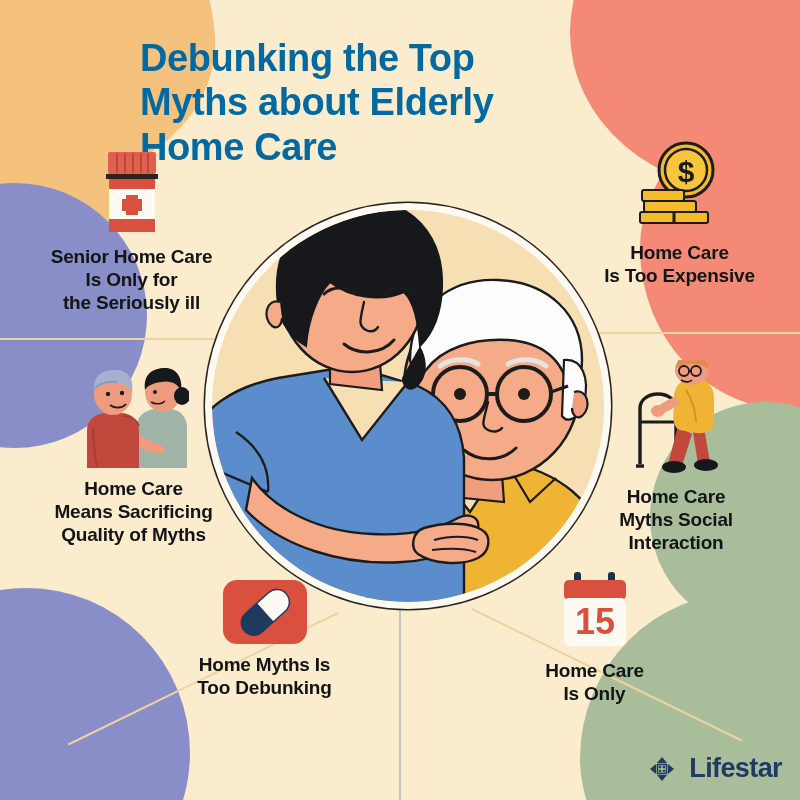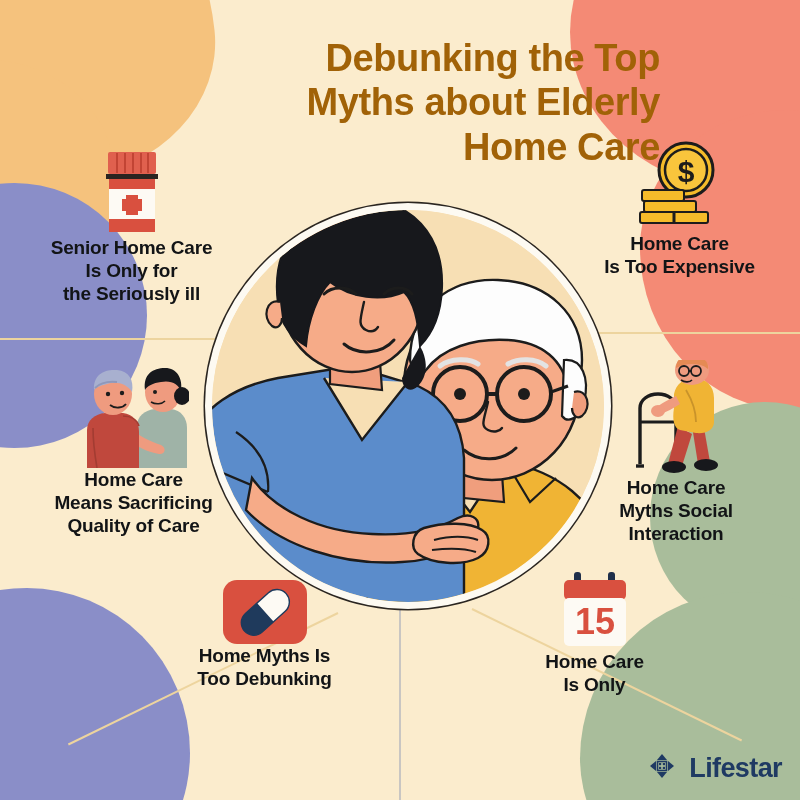--- a/index.html
+++ b/index.html
@@ -60,43 +60,43 @@
   .line-h-right {right:0;  top:332px; width:224px; height:2px;}
   .line-diag-bl {left:38px; top:612px; width:300px; height:2px;
                  transform:rotate(-26deg);transform-origin:right center;}
   .line-diag-br {right:28px;top:608px; width:300px; height:2px;
                  transform:rotate(26deg);transform-origin:left center;}
   .line-v-mid   {left:399px;top:580px; width:2px;  height:220px;background:#c9c6c2;}
 
   
   .title{
     position:absolute;left:50%;transform:translateX(-50%);
-    top:36px;width:520px;text-align:right;
+    top:36px;width:520px;text-align:left;
     font-size:38px;line-height:1.17;font-weight:bold;
-    color:#a16207;letter-spacing:-0.4px;
+    color:#0369a1;letter-spacing:-0.4px;
   }
   .title span{display:block;}
 
   
   .hero{
     position:absolute;left:205px;top:203px;width:392px;height:392px;
     border-radius:50%;
     background:#f7dfb4;
     border:7px solid #fdfaf2;
     box-shadow:0 0 0 1.5px #2a2520;
     overflow:hidden;
   }
   .hero svg{display:block;width:100%;height:100%;}
 
   
   .item{position:absolute;}
   .item .ic{display:flex;justify-content:center;align-items:flex-end;}
   .item .cap{
     font-size:19px;line-height:1.22;font-weight:bold;color:#121416;
-    text-align:center;letter-spacing:-0.2px;
+    text-align:center;margin-top:9px;letter-spacing:-0.2px;
   }
   .item .cap span{display:block;}
 
   .it-1{left:24px;  top:150px; width:215px;}
   .it-2{right:18px; top:140px; width:205px;}
   .it-3{left:26px;  top:368px; width:215px;}
   .it-4{right:24px; top:360px; width:200px;}
   .it-5{left:152px; top:580px; width:225px;}
   .it-6{left:482px; top:572px; width:225px;}
 
@@ -267,21 +267,21 @@
         <path d="M16 20 C20 16 28 13 38 14" fill="none" stroke="#8f98ba" stroke-width="2"></path>
         <circle cx="29" cy="26" r="2.2" fill="#1c1c1c"></circle>
         <circle cx="43" cy="25" r="2.2" fill="#1c1c1c"></circle>
         <path d="M31 37 C36 41 44 40 47 36" fill="none" stroke="#1c1c1c" stroke-width="1.8"></path>
         <path d="M44 48 C52 48 58 52 60 58" fill="none" stroke="#a33c32" stroke-width="1.6"></path>
       </svg>
     </div>
     <div class="cap">
       <span>Home Care</span>
       <span>Means Sacrificing</span>
-      <span>Quality of Care</span>
+      <span>Quality of Myths</span>
     </div>
   </div>
 
   <div class="item it-4">
     <div class="ic">
       <svg width="100" height="116" viewBox="0 0 100 116" xmlns="http://www.w3.org/2000/svg">
 
         <path d="M14 104 L14 48 C14 40 22 34 32 34 C42 34 50 40 50 48 L50 104" fill="none" stroke="#1c1c1c" stroke-width="3.4"></path>
         <line x1="14" y1="62" x2="50" y2="62" stroke="#1c1c1c" stroke-width="3"></line>
         <line x1="10" y1="106" x2="18" y2="106" stroke="#1c1c1c" stroke-width="3.4"></line>
@@ -340,21 +340,21 @@
         <rect x="8" y="26" width="62" height="48" rx="5" fill="#fdfaf4"></rect>
         <text x="39" y="62" text-anchor="middle" font-family="'Liberation Sans',sans-serif" font-size="36" font-weight="bold" fill="#d9503f">15</text>
       </svg>
     </div>
     <div class="cap">
       <span>Home Care</span>
       <span>Is Only</span>
     </div>
   </div>
 
-  <div style="position:absolute;right:18px;bottom:16px;display:flex;align-items:flex-start;gap:14px;">
+  <div style="position:absolute;right:18px;bottom:16px;display:flex;align-items:center;gap:14px;">
     <svg width="26" height="26" viewBox="0 0 26 26" xmlns="http://www.w3.org/2000/svg">
       <path d="M13 1 L18 7 H8 Z" fill="#1f3a63"></path>
       <path d="M13 25 L8 19 H18 Z" fill="#1f3a63"></path>
       <path d="M1 13 L7 8 V18 Z" fill="#1f3a63"></path>
       <path d="M25 13 L19 18 V8 Z" fill="#1f3a63"></path>
       <rect x="8.5" y="8.5" width="9" height="9" fill="none" stroke="#1f3a63" stroke-width="1.6"></rect>
       <rect x="10" y="10" width="2.2" height="2.2" fill="#1f3a63"></rect>
       <rect x="13.8" y="10" width="2.2" height="2.2" fill="#1f3a63"></rect>
       <rect x="10" y="13.8" width="2.2" height="2.2" fill="#1f3a63"></rect>
       <rect x="13.8" y="13.8" width="2.2" height="2.2" fill="#1f3a63"></rect>

